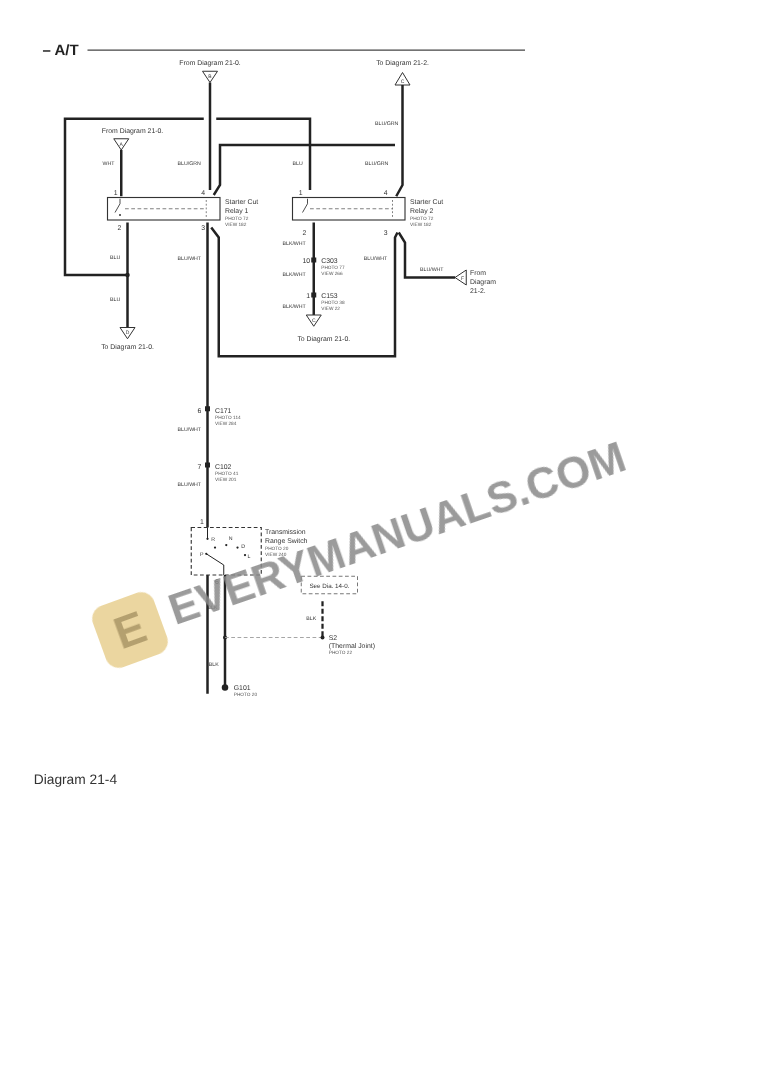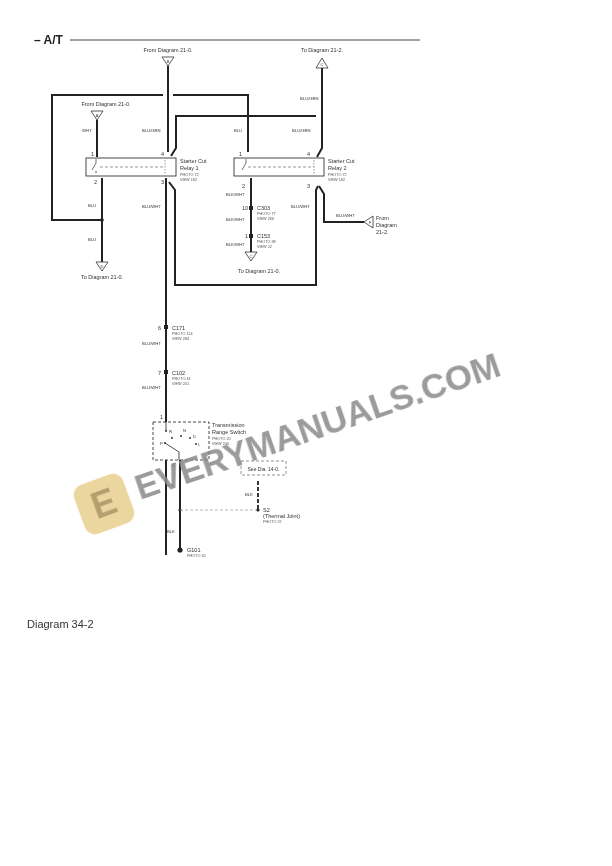--- a/index.html
+++ b/index.html
@@ -179,14 +179,14 @@
 
     <g opacity="0.85">
       <g transform="translate(104,504) rotate(-20)">
         <rect x="-26" y="-26" width="52" height="52" rx="11" fill="#e8cf8f"></rect>
         <text x="0" y="12" font-size="36" text-anchor="middle" fill="#a78f55" class="wm-text">E</text>
       </g>
       <text x="140" y="500" font-size="35" fill="#8a8a8a" class="wm-text" transform="rotate(-19 140 500)">EVERYMANUALS.COM</text>
     </g>
   </svg>
 
-  <div class="caption">Diagram 34-2</div>
+  <div class="caption">Diagram 21-4</div>
 </div>
 
 </body></html>

